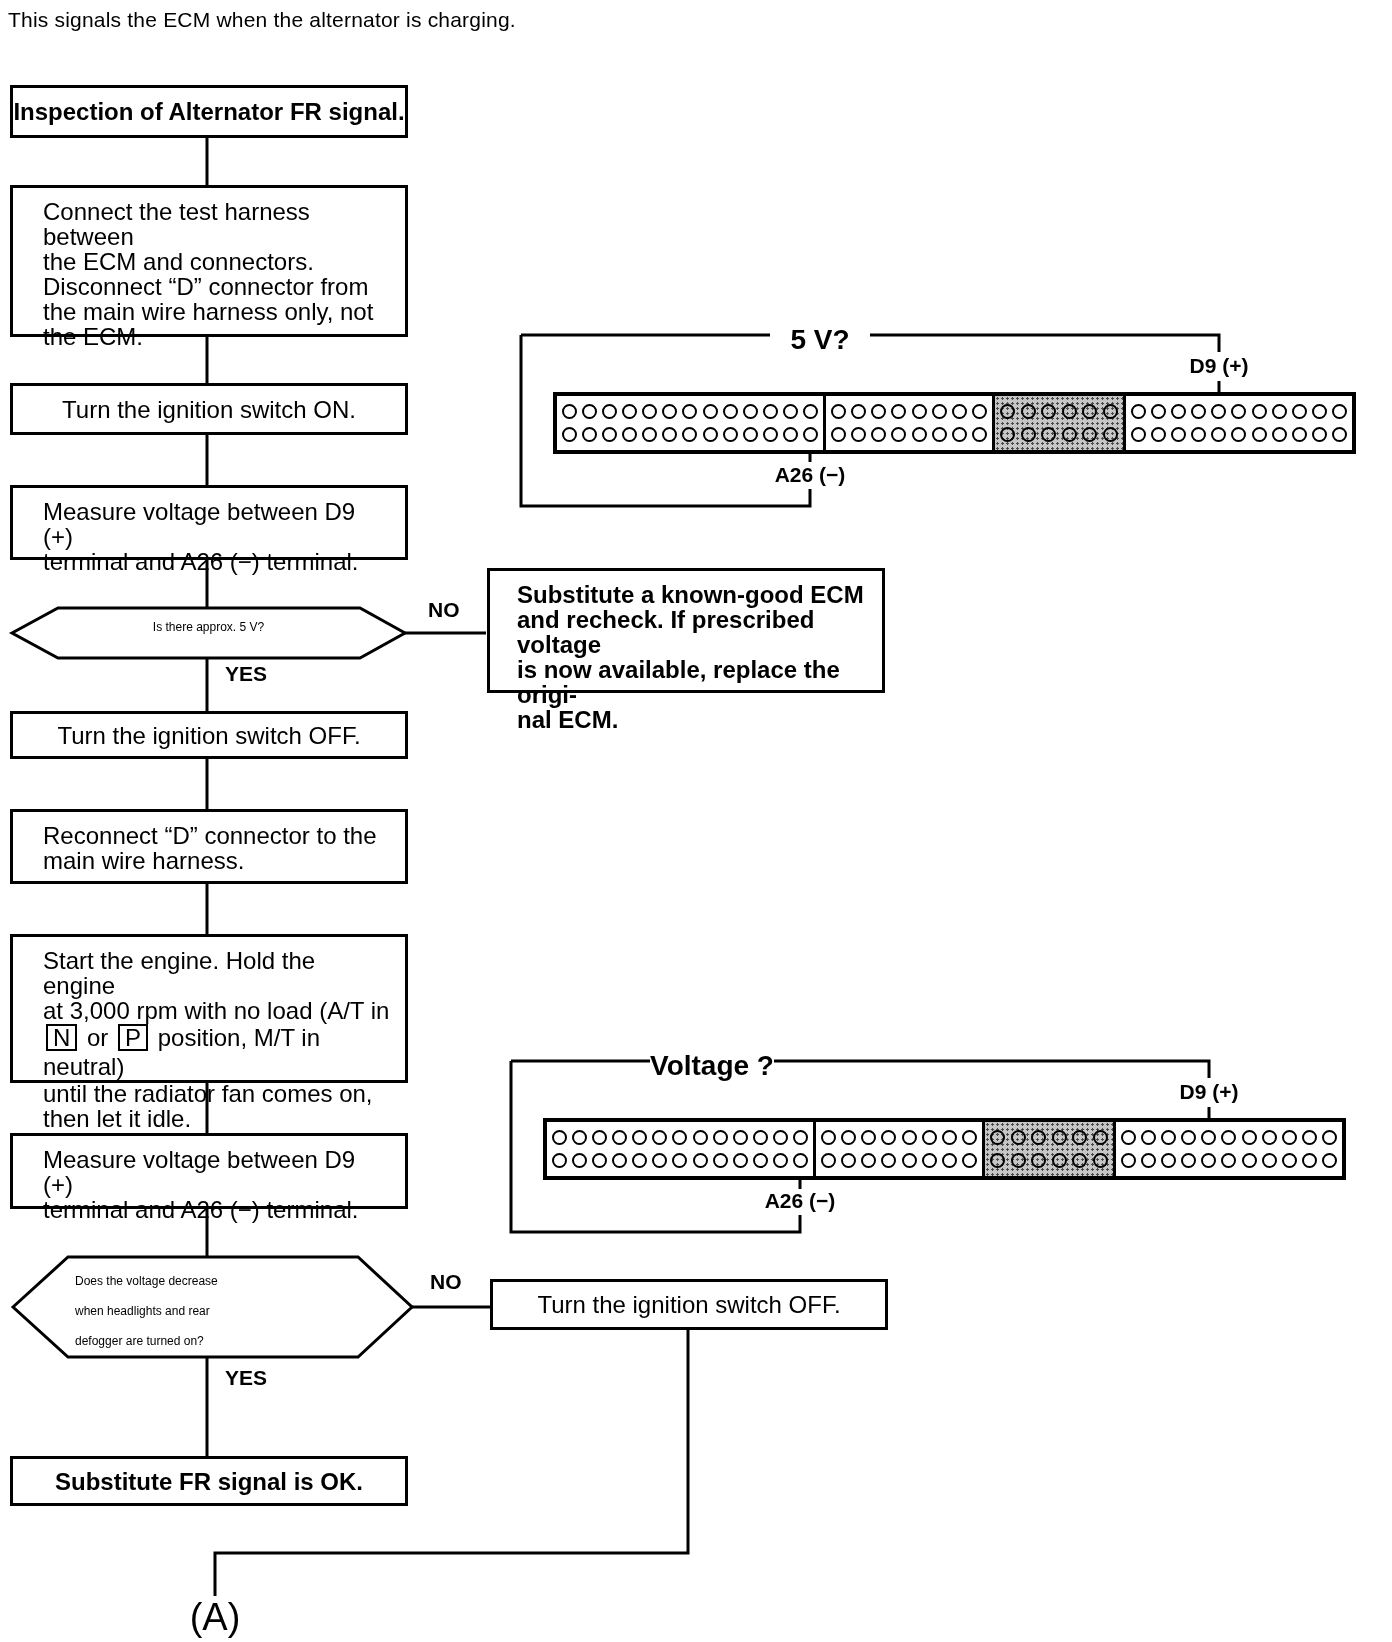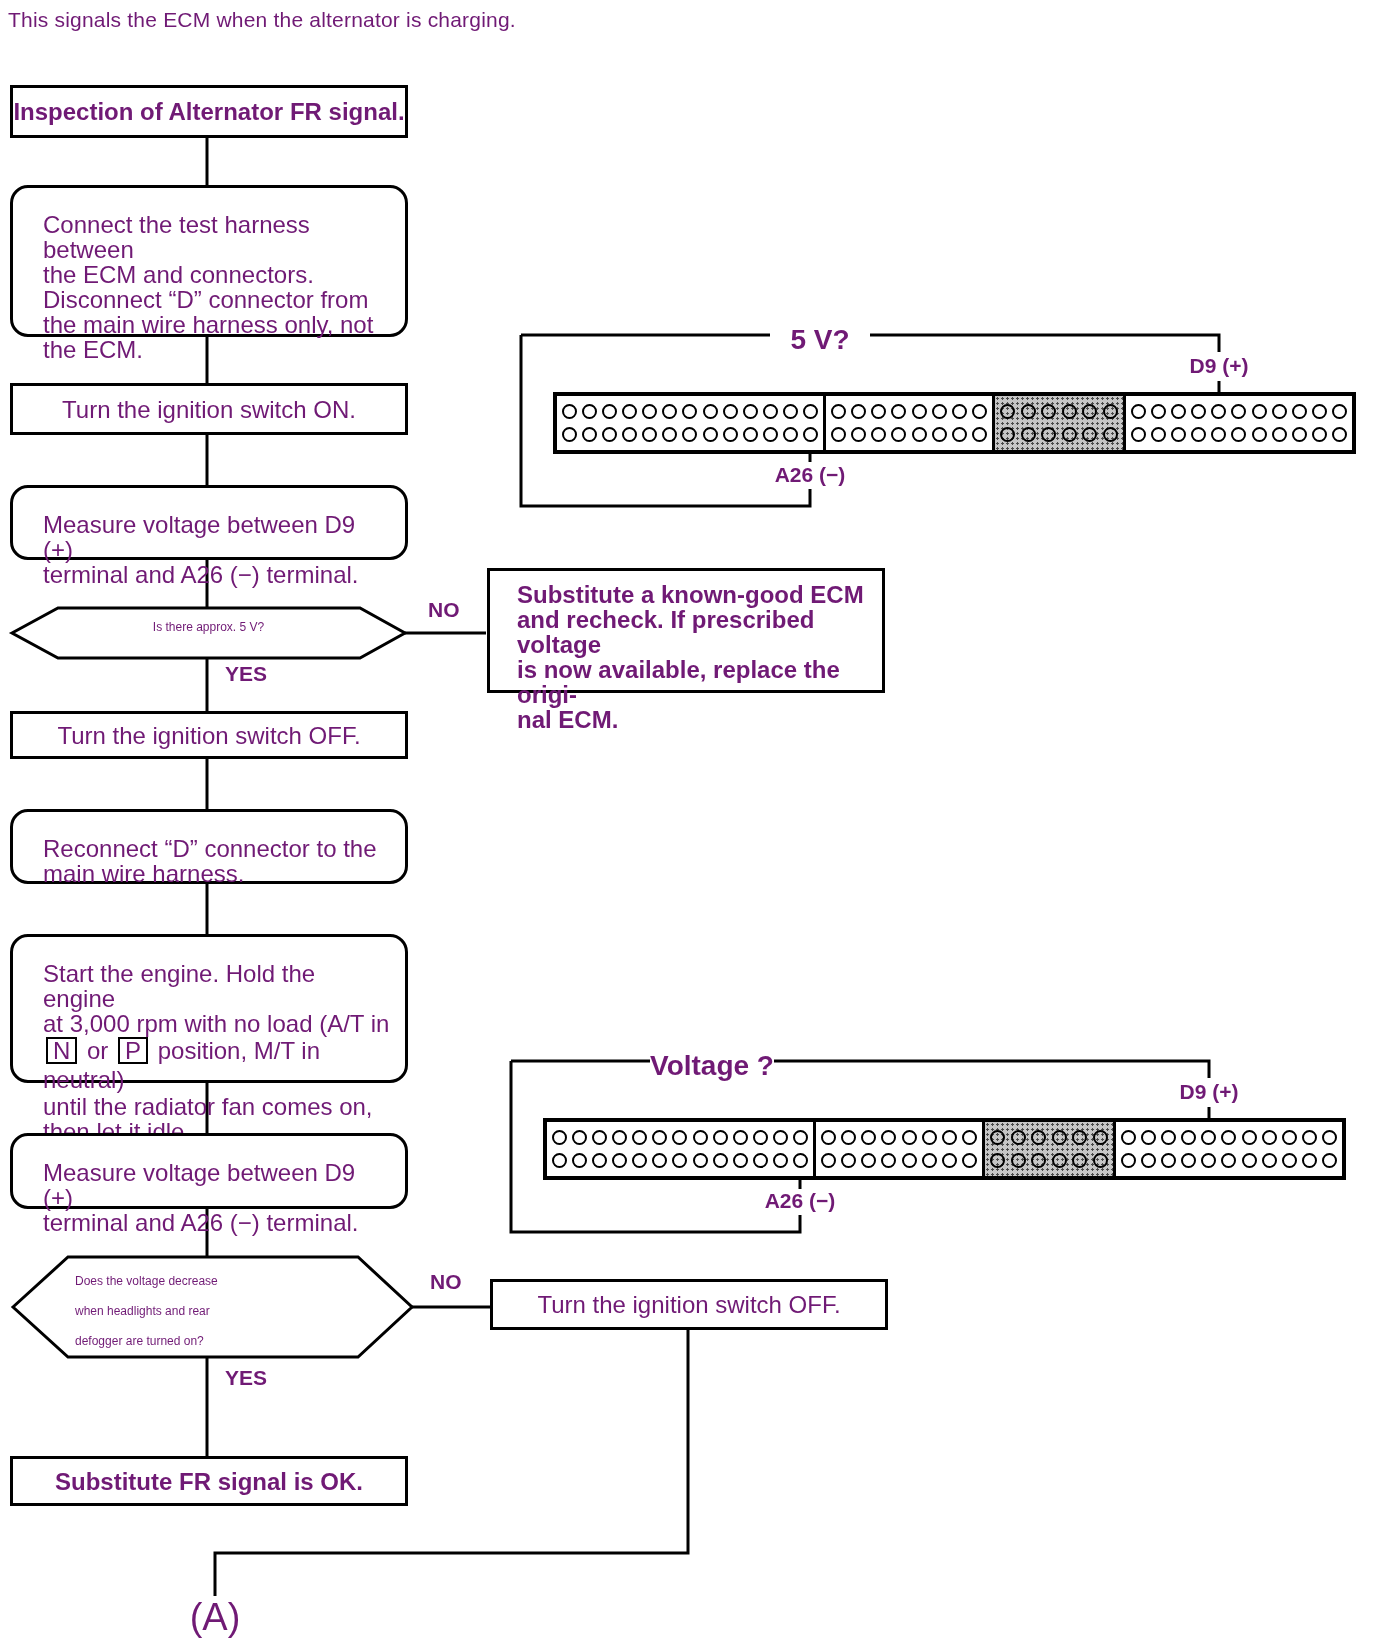--- a/index.html
+++ b/index.html
@@ -1,23 +1,23 @@
 <!DOCTYPE html>
 <html><head>
 <meta charset="utf-8">
 <style>
   html,body{margin:0;padding:0;background:#fff;}
   .page{position:relative;width:1392px;height:1642px;background:#ffffff;
-        font-family:"Liberation Sans","DejaVu Sans",sans-serif;color:#701a75;overflow:hidden;}
+        font-family:"Liberation Sans","DejaVu Sans",sans-serif;color:#000000;overflow:hidden;}
   .page-title{position:absolute;left:8px;top:8px;font-size:21px;font-weight:500;letter-spacing:.2px;}
   svg.overlay{position:absolute;left:0;top:0;pointer-events:none;}
   .fbox{position:absolute;border:3px solid #000;background:#fff;box-sizing:border-box;
         font-size:24px;line-height:25px;}
   .fbox.center{display:flex;align-items:center;justify-content:center;text-align:center;}
-  .fbox.leftpad{padding:24px 14px 6px 30px;border-radius:18px;}
+  .fbox.leftpad{padding:11px 14px 6px 30px;}
   .pre{white-space:pre-line;display:block;}
   .bold{font-weight:700;}
   .branch-lbl{position:absolute;font-size:21px;font-weight:700;}
   .hex-text{position:absolute;font-size:12px;}
   .keybox{display:inline-block;border:2.5px solid #000;padding:0 5px;margin:0 3px;line-height:23px;}
   .kb-line{display:block;line-height:29px;}
   .conn-lbl{position:absolute;font-size:21px;font-weight:700;text-align:center;width:140px;}
   .q-lbl{position:absolute;font-size:28px;font-weight:700;text-align:center;background:#fff;}
   .strip{position:absolute;border:4px solid #000;box-sizing:border-box;display:flex;background:#fff;height:62px;width:803px;}
   .seg{box-sizing:content-box;height:54px;display:flex;flex-direction:column;justify-content:space-evenly;}

